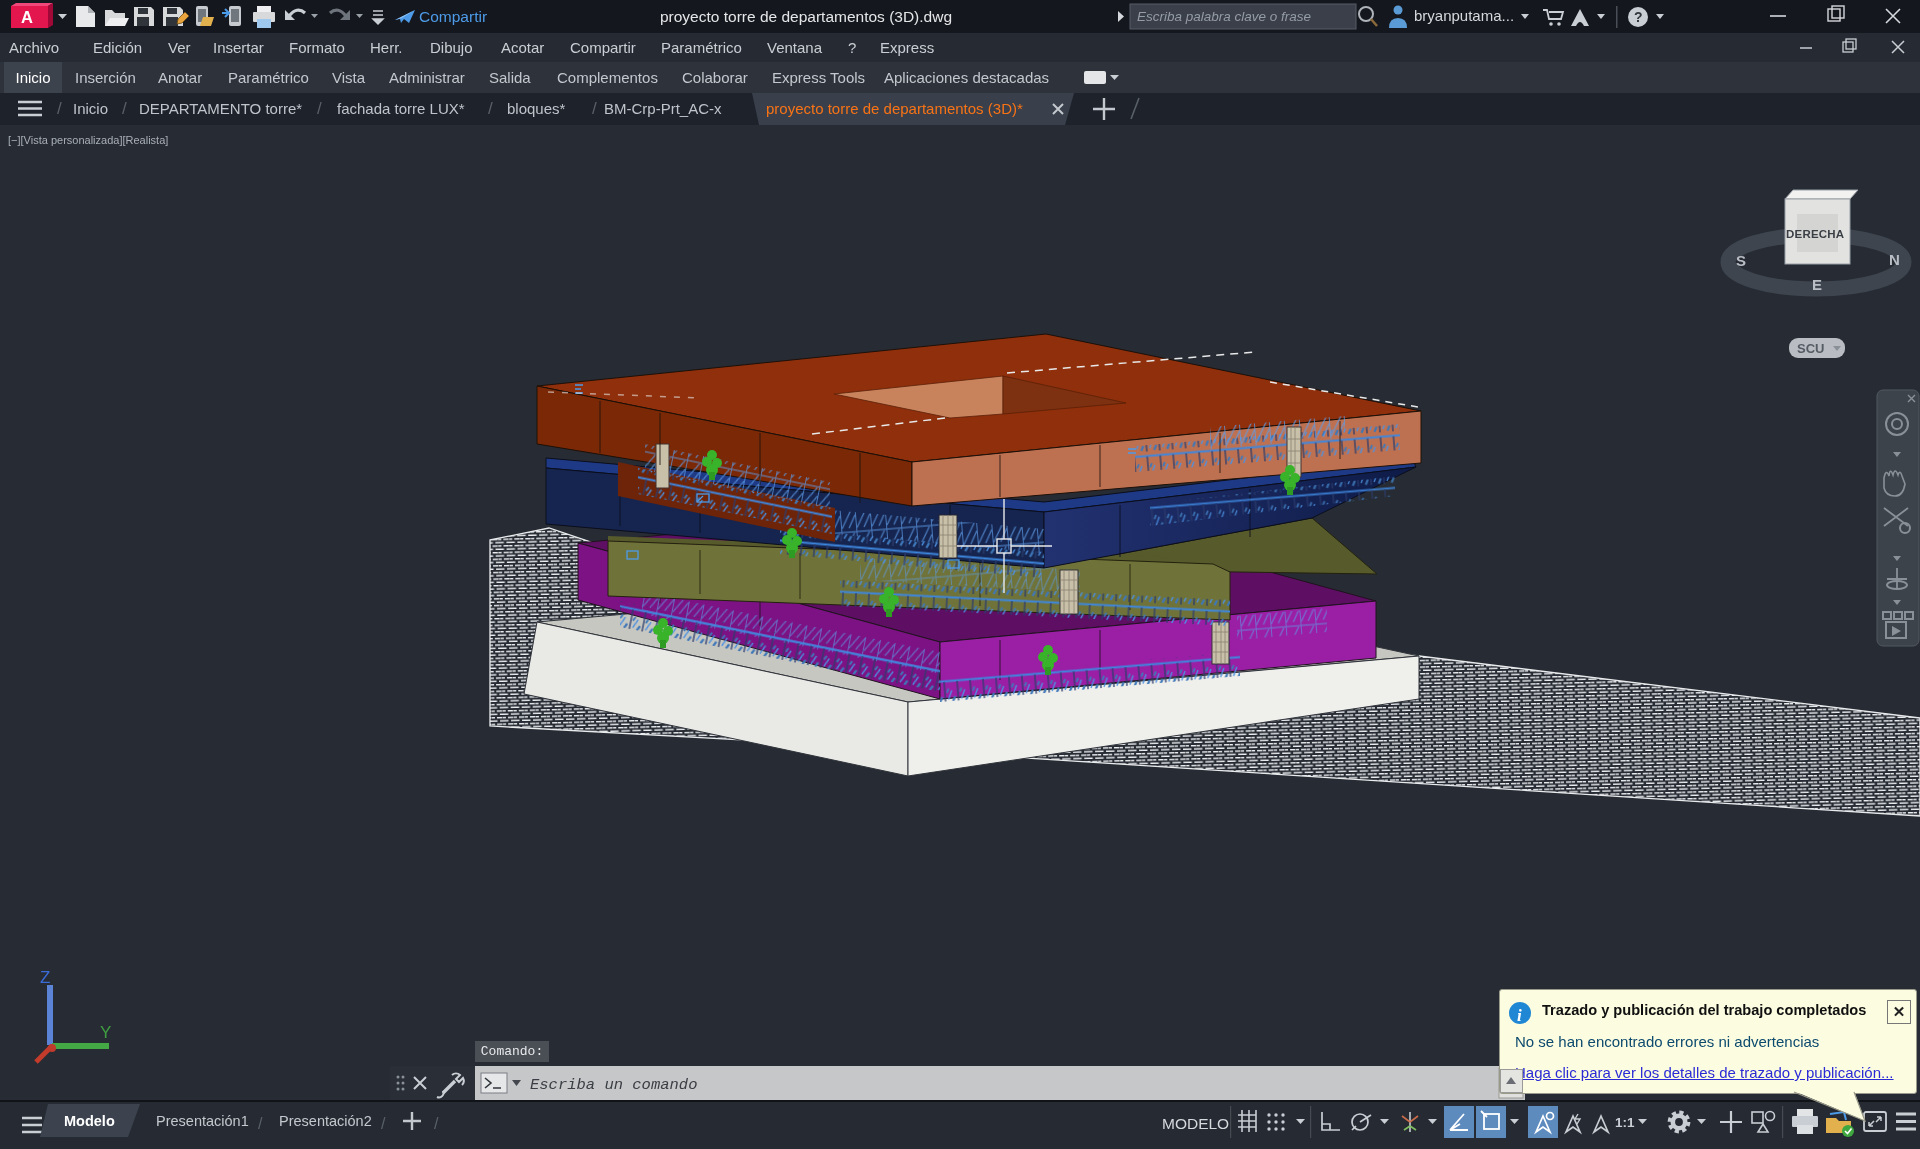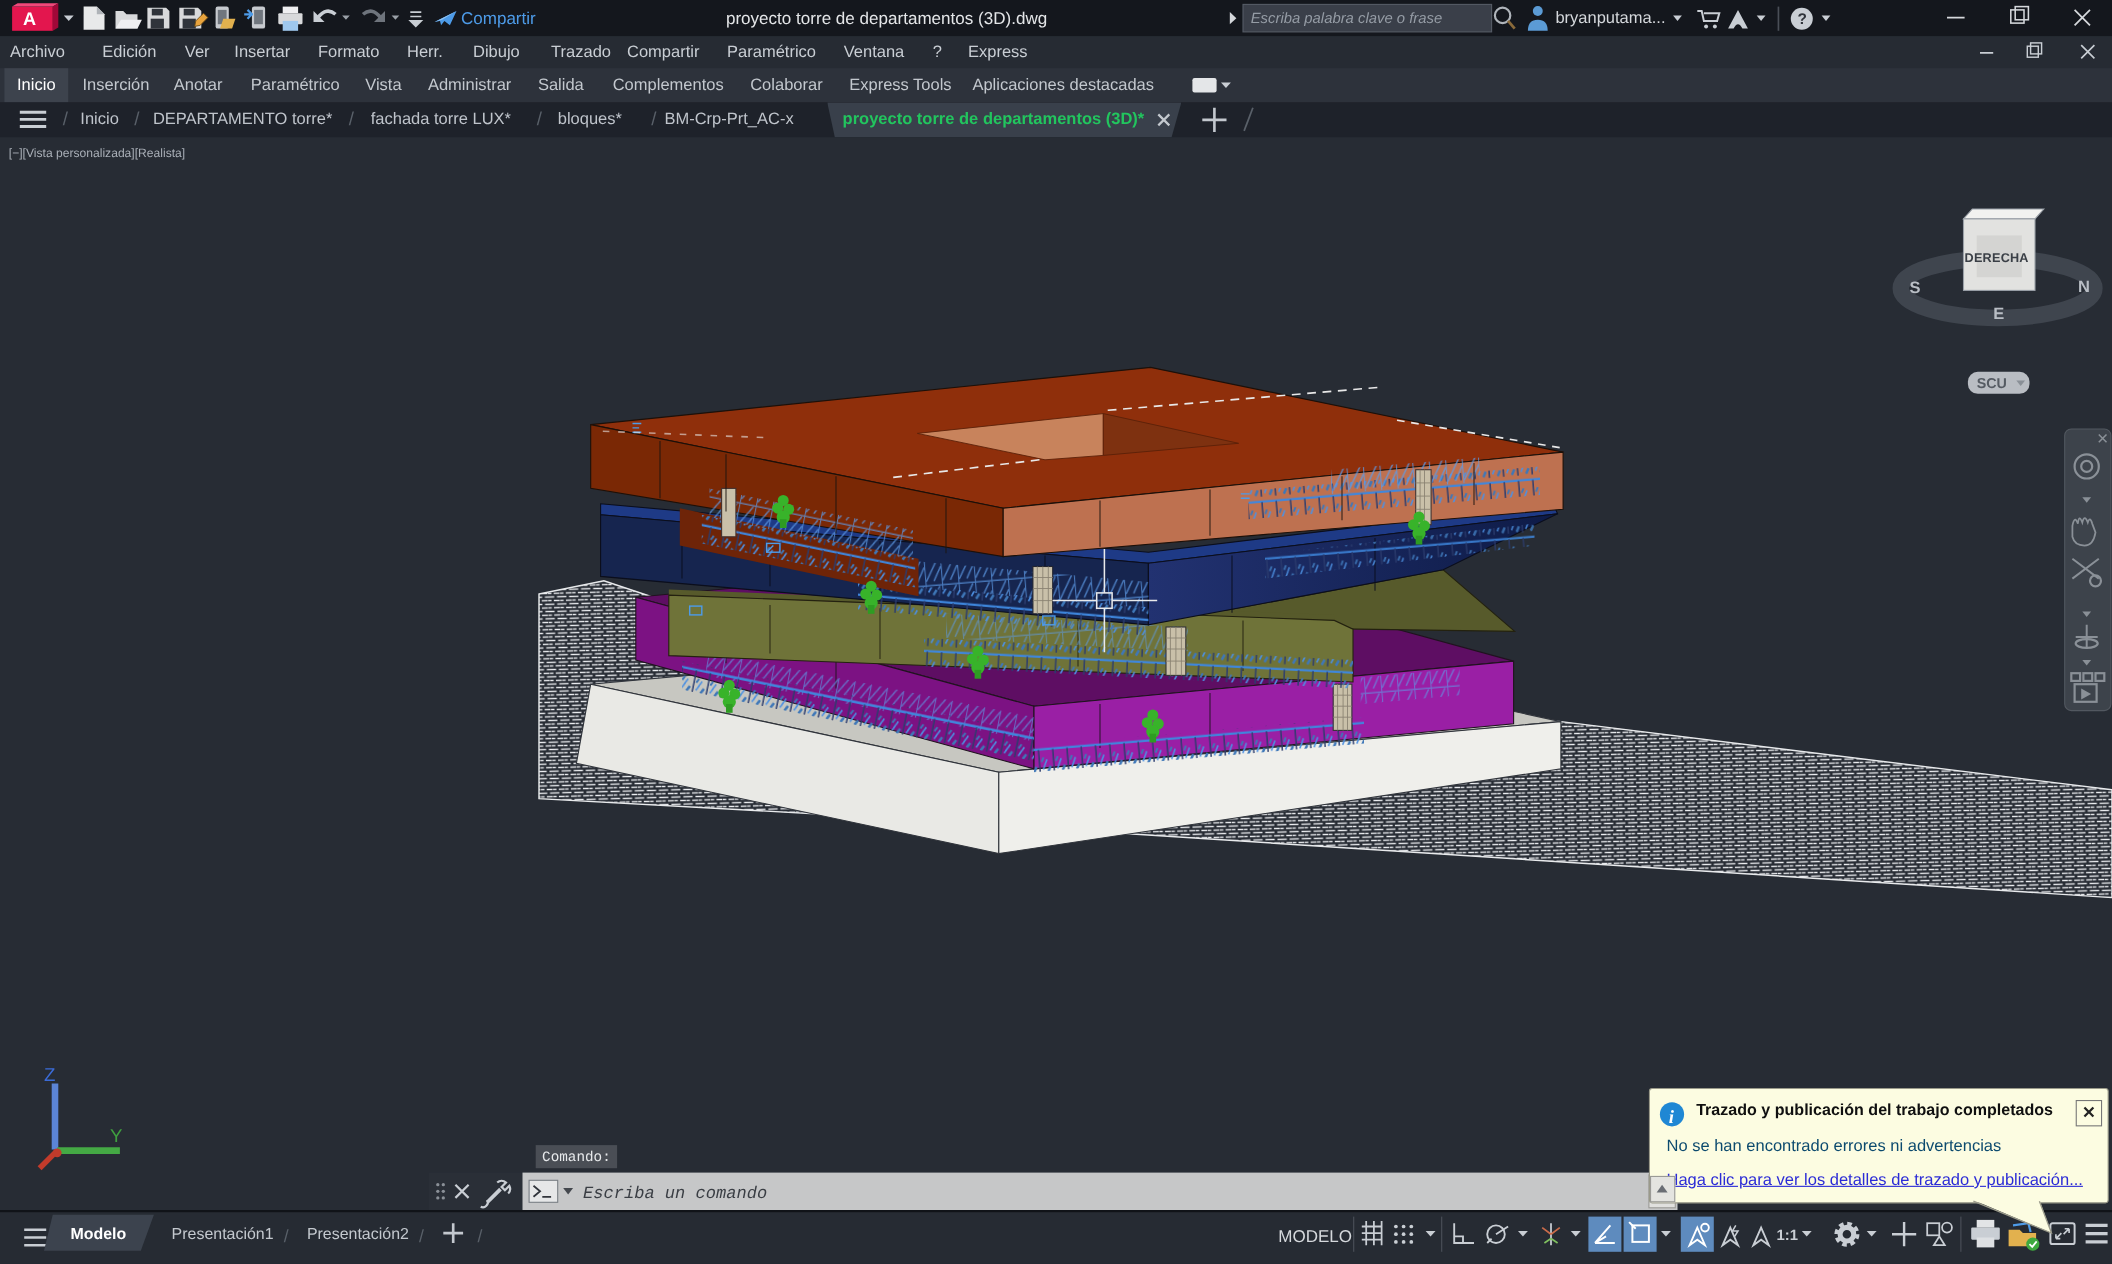--- a/index.html
+++ b/index.html
@@ -9,21 +9,21 @@
   #menubar{position:absolute;left:0;top:33px;width:1920px;height:29px;background:#262B33;text-decoration:underline;}
   .menuitem{display:inline-block;color:#C9CED4;font-size:15px;line-height:29px;}
   #ribbonrow{position:absolute;left:0;top:62px;width:1920px;height:31px;background:#2D323B;}
   .rtab{display:inline-block;color:#C3C8CE;font-size:15px;line-height:31px;}
   #filetabs{position:absolute;left:0;top:93px;width:1920px;height:32px;background:#1E222A;}
   .ftab{display:inline-block;color:#BFC4CB;font-size:15px;line-height:32px;}
   .fsep{color:#596069;font-size:17px;}
   #viewport{position:absolute;left:0;top:125px;width:1920px;height:975px;background:#272C34;}
   #vplabel{position:absolute;left:8px;top:9px;color:#A9AFB7;font-size:11px;}
   #cmdlabel{position:absolute;left:475px;top:1041px;width:74px;height:21px;background:#4A4E55;
-     color:#E8EAEC;font-family:"Liberation Mono",monospace;font-size:13px;line-height:21px;text-align:center;margin-left:12px;}
+     color:#E8EAEC;font-family:"Liberation Mono",monospace;font-size:13px;line-height:21px;text-align:center;}
   #cmddock{position:absolute;left:390px;top:1066px;width:85px;height:34px;background:#2A2F37;}
   #cmdbar{position:absolute;left:475px;top:1066px;width:1050px;height:48px;background:#C6C7C8;}
   #bottombar{position:absolute;left:0;top:1100px;width:1920px;height:49px;background:#262B33;border-top:2px solid #101318;box-sizing:border-box;}
   #balloon{position:absolute;left:1499px;top:989px;width:418px;height:105px;background:#FCFCE1;border:1px solid #9a9a8a;border-radius:3px;box-sizing:border-box;}
 </style>
 </head>
 <body>
 <div id="titlebar">
   <svg width="1920" height="33" style="position:absolute;left:0;top:0">
 
@@ -101,21 +101,21 @@
   </svg>
 </div>
 <div id="menubar">
   <span class="menuitem abs" style="left:9px">Archivo</span>
   <span class="menuitem abs" style="left:93px">Edición</span>
   <span class="menuitem abs" style="left:168px">Ver</span>
   <span class="menuitem abs" style="left:213px">Insertar</span>
   <span class="menuitem abs" style="left:289px">Formato</span>
   <span class="menuitem abs" style="left:370px">Herr.</span>
   <span class="menuitem abs" style="left:430px">Dibujo</span>
-  <span class="menuitem abs" style="left:501px">Trazado</span>
+  <span class="menuitem abs" style="left:501px">Acotar</span>
   <span class="menuitem abs" style="left:570px">Compartir</span>
   <span class="menuitem abs" style="left:661px">Paramétrico</span>
   <span class="menuitem abs" style="left:767px">Ventana</span>
   <span class="menuitem abs" style="left:848px">?</span>
   <span class="menuitem abs" style="left:880px">Express</span>
   <svg width="130" height="29" style="position:absolute;right:0;top:0">
     <path d="M10,15 h12" stroke="#C9CED4" stroke-width="1.5"></path>
     <rect x="53" y="9" width="10" height="10" fill="none" stroke="#C9CED4" stroke-width="1.3"></rect>
     <rect x="56" y="6" width="10" height="10" fill="none" stroke="#C9CED4" stroke-width="1.3"></rect>
     <path d="M102,8 l12,12 M114,8 l-12,12" stroke="#C9CED4" stroke-width="1.5"></path>
@@ -147,21 +147,21 @@
   <span class="fsep ftab abs" style="left:122px">/</span>
   <span class="ftab abs" style="left:139px">DEPARTAMENTO torre*</span>
   <span class="fsep ftab abs" style="left:317px">/</span>
   <span class="ftab abs" style="left:337px">fachada torre LUX*</span>
   <span class="fsep ftab abs" style="left:488px">/</span>
   <span class="ftab abs" style="left:507px">bloques*</span>
   <span class="fsep ftab abs" style="left:592px">/</span>
   <span class="ftab abs" style="left:604px">BM-Crp-Prt_AC-x</span>
   <span class="abs" style="left:752px;top:0;width:322px;height:32px;background:#39404B;
     clip-path:polygon(0 0,100% 0,calc(100% - 9px) 100%,7px 100%);"></span>
-  <span class="ftab abs" style="left:766px;top:0;color:#22c55e;font-weight:bold">proyecto torre de departamentos (3D)*</span>
+  <span class="ftab abs" style="left:766px;top:0;color:#f97316;font-weight:normal">proyecto torre de departamentos (3D)*</span>
   <svg width="120" height="32" style="position:absolute;left:1045px;top:0">
     <path d="M8,11 l10,10 M18,11 l-10,10" stroke="#C3C8CE" stroke-width="2"></path>
     <path d="M48,16 h22 M59,5 v22" stroke="#C3C8CE" stroke-width="2.4"></path>
     <path d="M86,26 l8,-21" stroke="#596069" stroke-width="1.6"></path>
   </svg>
 </div>
 <div id="viewport">
 <svg id="scene" width="1920" height="975" viewBox="0 125 1920 975" style="position:absolute;left:0;top:0">
 <defs>
   <pattern id="mesh" width="11" height="6.6" patternUnits="userSpaceOnUse" patternTransform="rotate(-1.5)">

